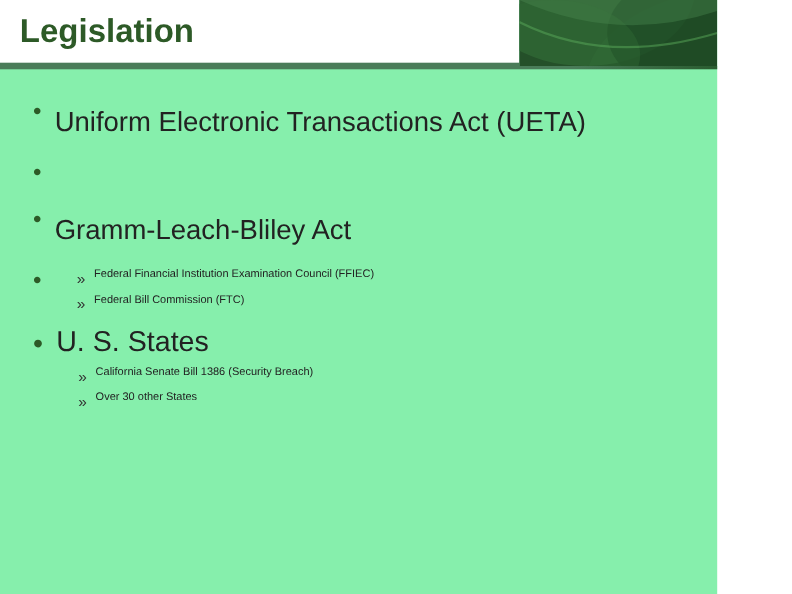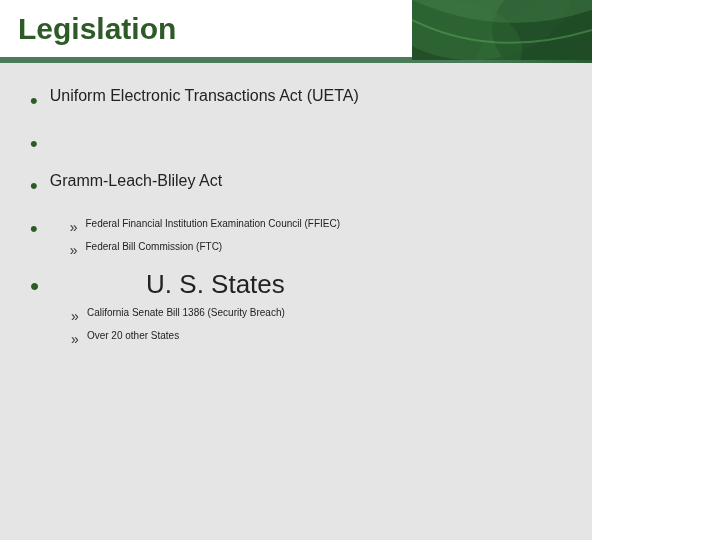--- a/index.html
+++ b/index.html
@@ -10,25 +10,24 @@
 
     body {
       width: 720px;
       height: 540px;
       background-color: #ffffff;
       font-family: 'Arial', 'Helvetica', sans-serif;
       overflow: hidden;
     }
 
     .slide-container {
-      width: 592px;
+      width: 652px;
       height: 540px;
       position: relative;
-      background: #e5e5e5;
-      text-align: right;
+      background: #86efac;
     }
 
     
     .header {
       display: flex;
       align-items: stretch;
       height: 60px;
       width: 100%;
     }
 
@@ -80,23 +79,24 @@
     .bullet-dot {
       color: #2d5a27;
       font-size: 22px;
       margin-right: 12px;
       margin-top: 2px;
       flex-shrink: 0;
       line-height: 1.3;
     }
 
     .bullet-text {
-      font-size: 16px;
+      font-size: 25px;
       color: #222222;
       line-height: 1.35;
+      margin-top: 10px;
     }
 
     .bullet-text-large {
       font-size: 26px;
       font-weight: normal;
       color: #222222;
       line-height: 1.3;
       margin-top: 43px;
     }
 
@@ -191,21 +191,21 @@
         <span class="bullet-dot" style="font-size:26px;">•</span>
         <div>
           <span class="bullet-text-large">U. S. States</span>
           <ul class="sub-list">
             <li class="sub-item">
               <span class="sub-arrow">»</span>
               <span class="sub-text">California Senate Bill 1386 (Security Breach)</span>
             </li>
             <li class="sub-item">
               <span class="sub-arrow">»</span>
-              <span class="sub-text">Over 20 other States</span>
+              <span class="sub-text">Over 30 other States</span>
             </li>
           </ul>
         </div>
       </li>
 
     </ul>
   </div>
 
 </div>
 

